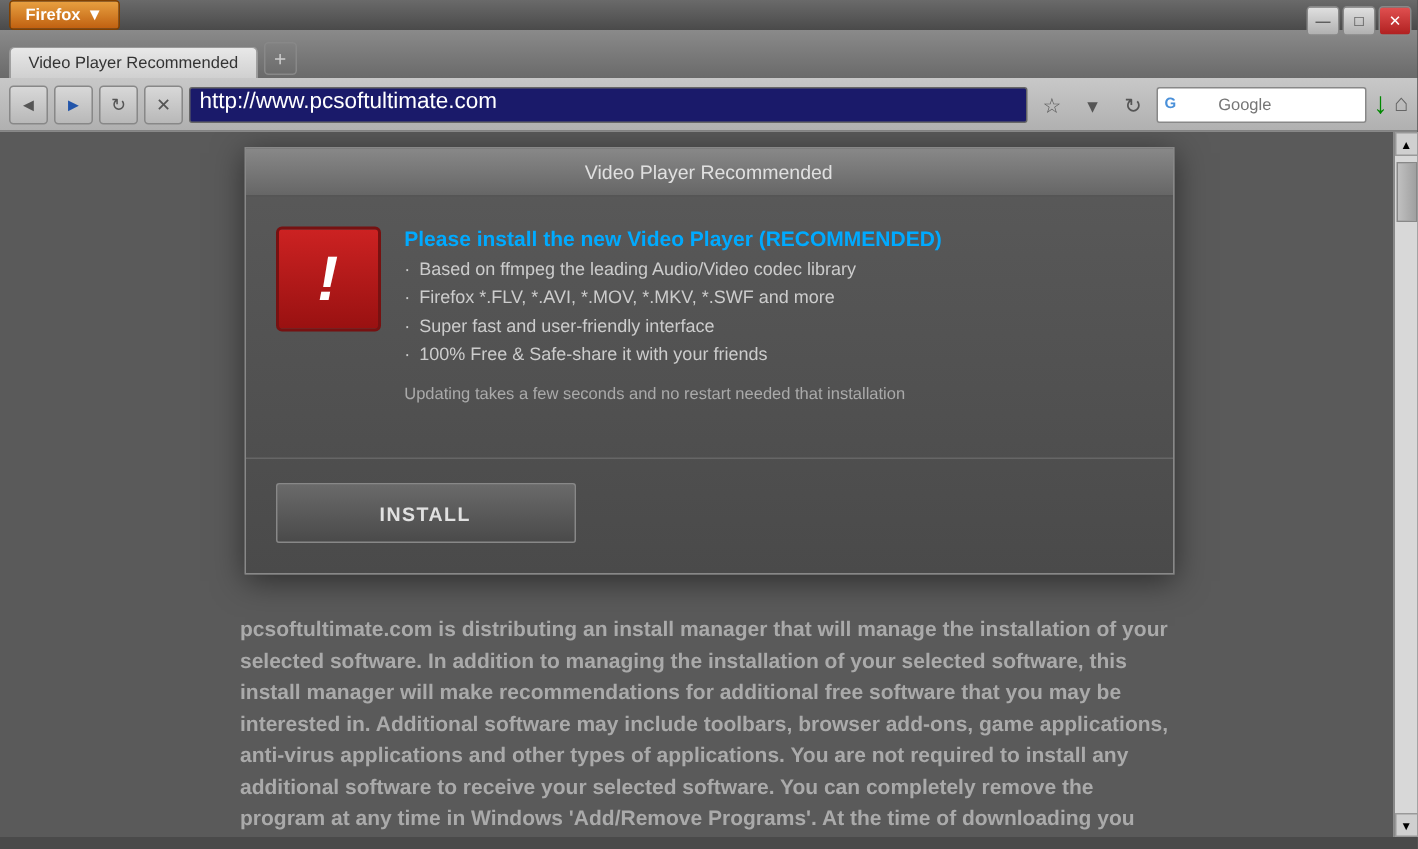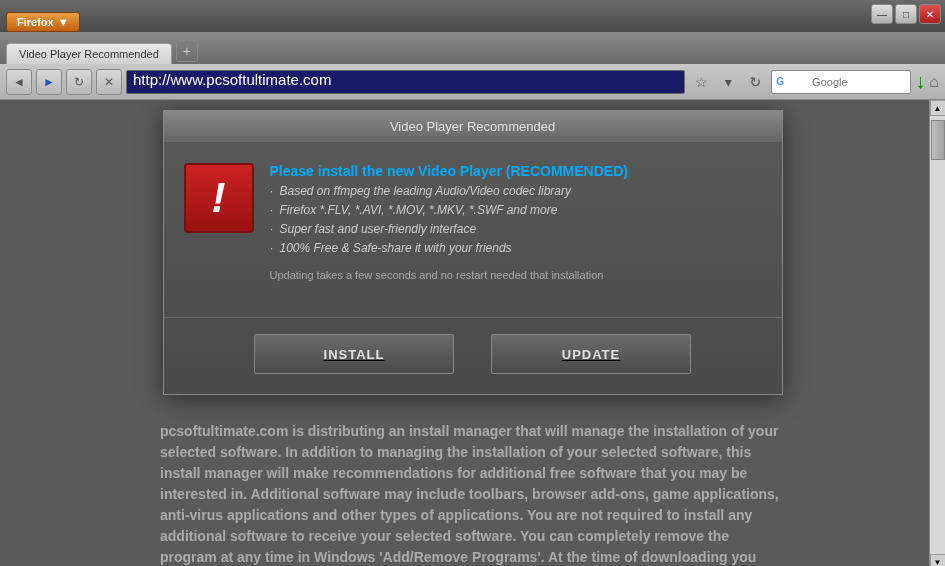--- a/index.html
+++ b/index.html
@@ -1,21 +1,21 @@
 <!DOCTYPE html>
 <html><head>
   <meta charset="utf-8">
   <style>
     * { margin: 0; padding: 0; box-sizing: border-box; }
     body { width: 945px; height: 566px; overflow: hidden; background: #4a4a4a; font-family: Arial, sans-serif; }
 
     
     .firefox-titlebar {
       background: linear-gradient(to bottom, #6a6a6a, #4a4a4a);
-      height: 32px;
+      height: 20px;
       display: flex;
       align-items: flex-end;
       padding: 0 6px;
       position: relative;
     }
     .firefox-button {
       background: linear-gradient(to bottom, #e8a040, #c06010);
       color: white;
       font-size: 11px;
       font-weight: bold;
@@ -271,44 +271,41 @@
     .dialog-list {
       list-style: none;
       margin-bottom: 14px;
     }
     .dialog-list li {
       font-size: 12px;
       color: #cccccc;
       margin-bottom: 5px;
       padding-left: 10px;
       position: relative;
-      font-style: italic;
     }
     .dialog-list li::before {
       content: '·';
       position: absolute;
       left: 0;
       color: #cccccc;
     }
     .dialog-note {
       font-size: 11px;
       color: #aaaaaa;
       margin-bottom: 16px;
     }
     .dialog-divider {
       border: none;
       border-top: 1px solid #666;
       margin: 0 0 16px 0;
     }
     .dialog-buttons {
       display: flex;
-      justify-content: center;
-      gap: 37px;
+      gap: 24px;
       padding: 0 20px 20px;
-      text-decoration: underline;
     }
     .dialog-btn {
       width: 200px;
       height: 40px;
       background: linear-gradient(to bottom, #6a6a6a, #4a4a4a);
       border: 1px solid #888;
       border-radius: 2px;
       color: #e0e0e0;
       font-size: 13px;
       font-weight: bold;
@@ -411,23 +408,20 @@
             </li>
           </ul>
           <div class="dialog-note">Updating takes a few seconds and no restart needed that installation</div>
         </div>
       </div>
       <hr class="dialog-divider">
       <div class="dialog-buttons">
         <button class="dialog-btn">
           <span>INSTALL</span>
         </button>
-        <button class="dialog-btn">
-          <span>UPDATE</span>
-        </button>
       </div>
     </div>
 
     <div style="margin-top:26px;font-size:14px;color:#aaa;line-height:1.5;font-weight:bold;">
       <span>pcsoftultimate.com is distributing an install manager that will manage the installation of your selected software. In addition to managing the installation of your selected software, this install manager will make recommendations for additional free software that you may be interested in. Additional software may include toolbars, browser add-ons, game applications, anti-virus applications and other types of applications. You are not required to install any additional software to receive your selected software. You can completely remove the program at any time in Windows 'Add/Remove Programs'. At the time of downloading you accept the conditions of use and privacy policies stated by pcsoftultimate.com. © 2010 -</span>
     </div>
   </div>
 
   <div class="scrollbar">
     <div class="scroll-arrow">▲</div>

